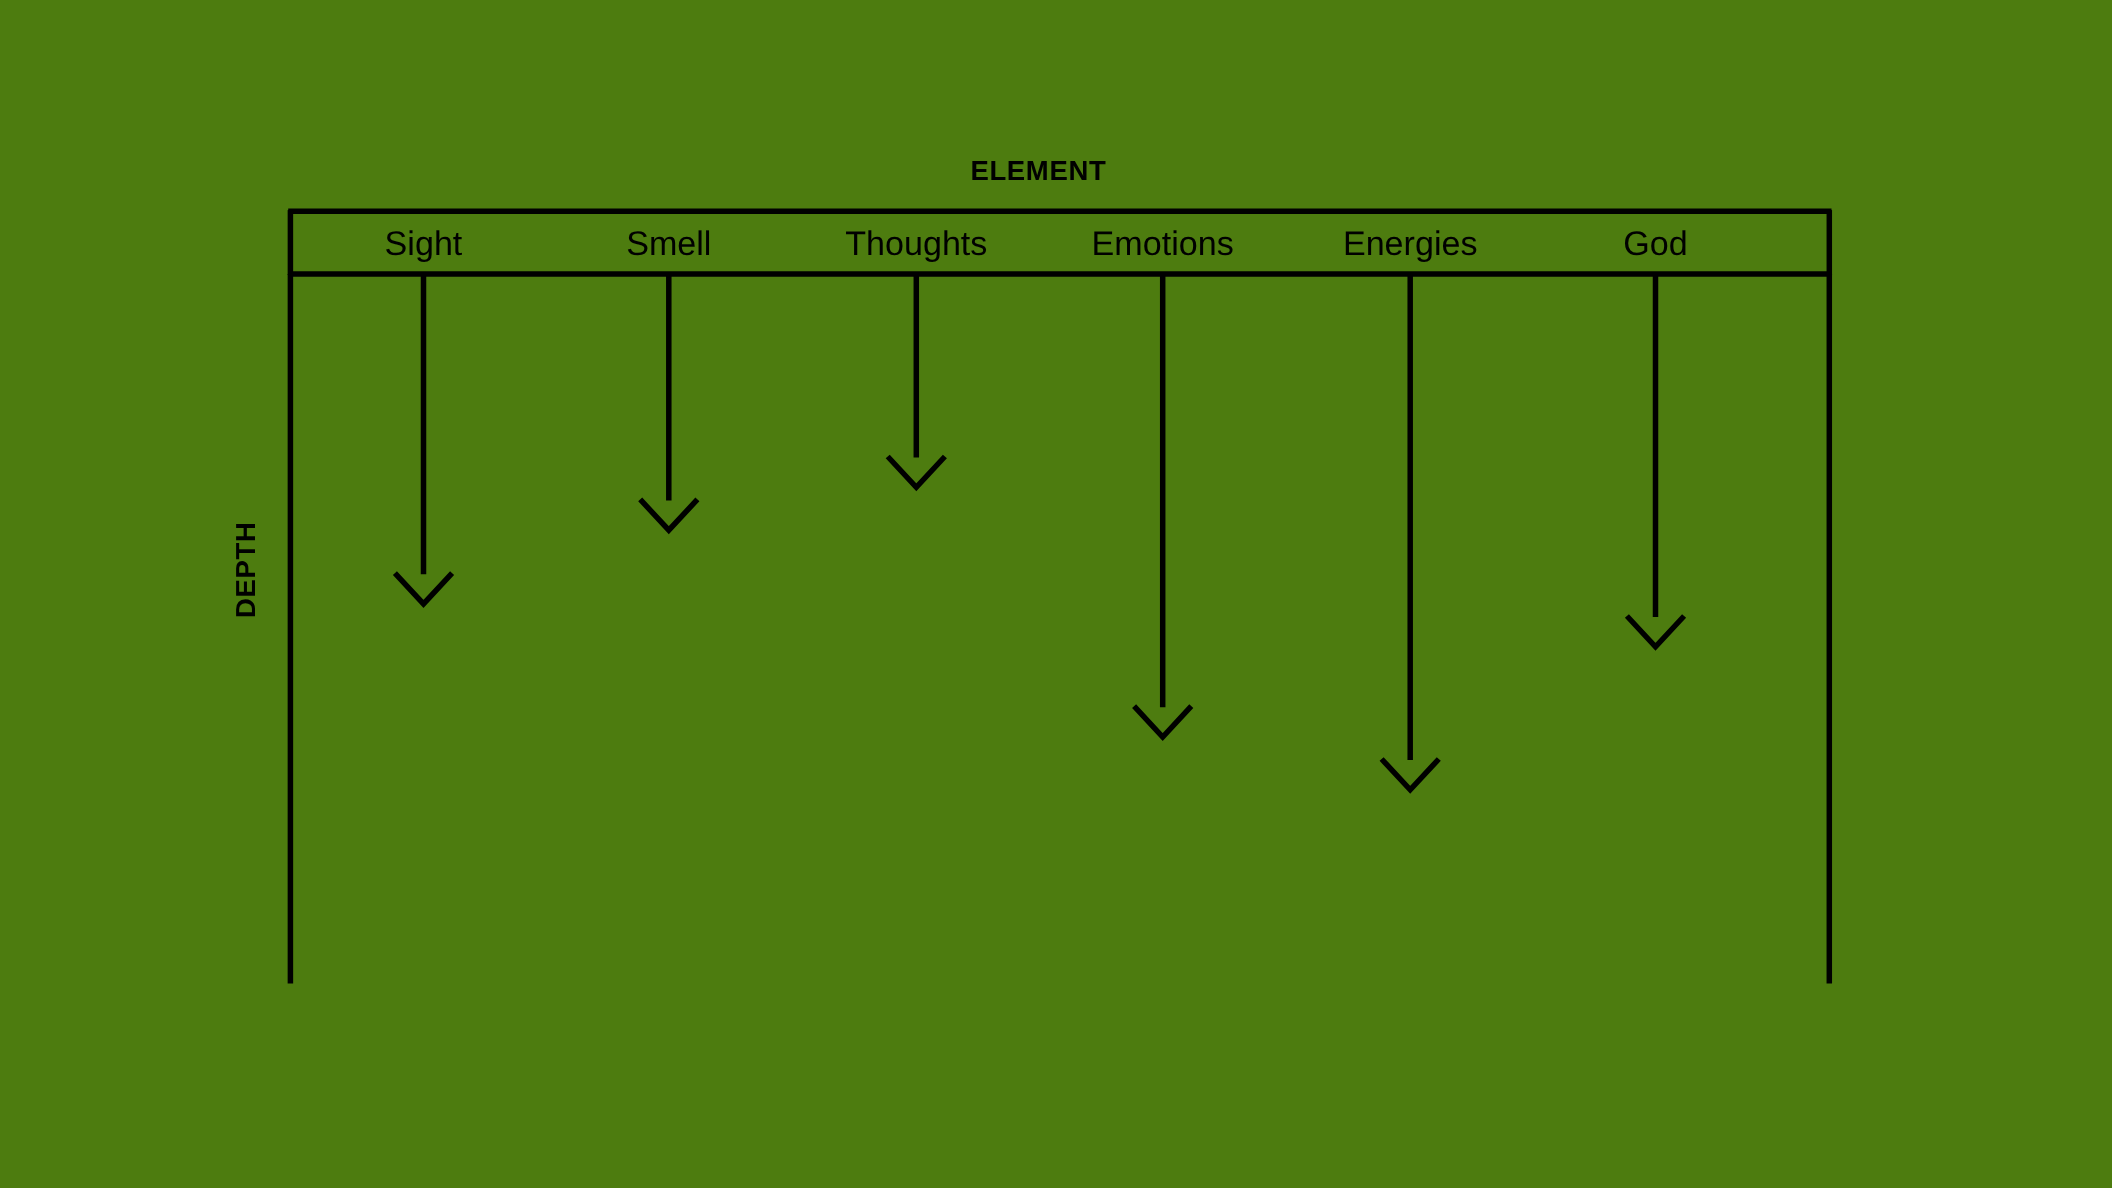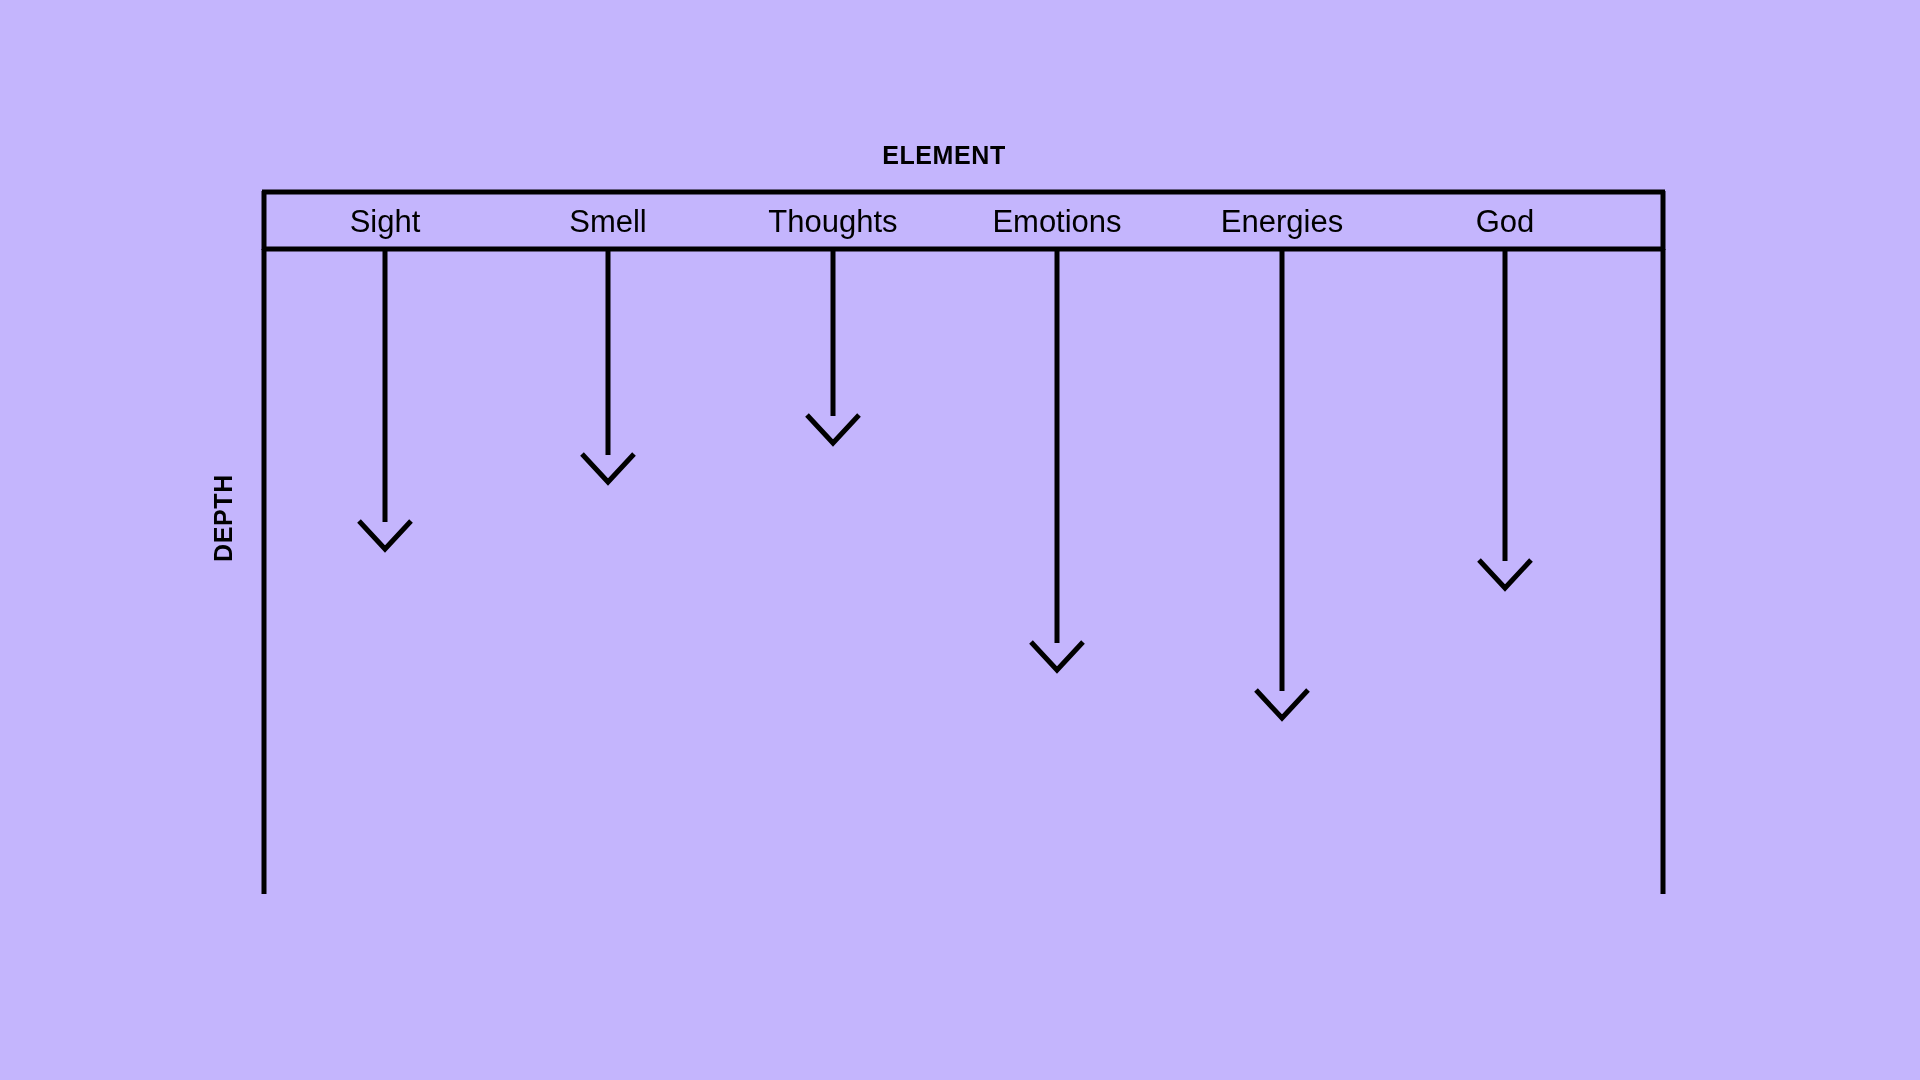--- a/index.html
+++ b/index.html
@@ -11,21 +11,21 @@
     width: 1920px;
     height: 1080px;
     font-family: "Liberation Sans", "DejaVu Sans", sans-serif;
     color: #000000;
     overflow: hidden;
   }
   #canvas {
     position: relative;
     width: 1920px;
     height: 1080px;
-    background: #c4b5fd;
+    background: #4d7c0f;
   }
   #chart-svg {
     position: absolute;
     left: 0;
     top: 0;
     width: 1920px;
     height: 1080px;
     display: block;
   }
   .svg-text {

